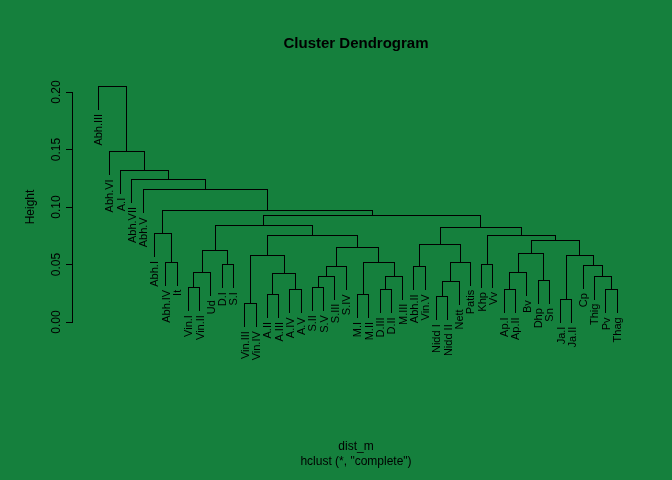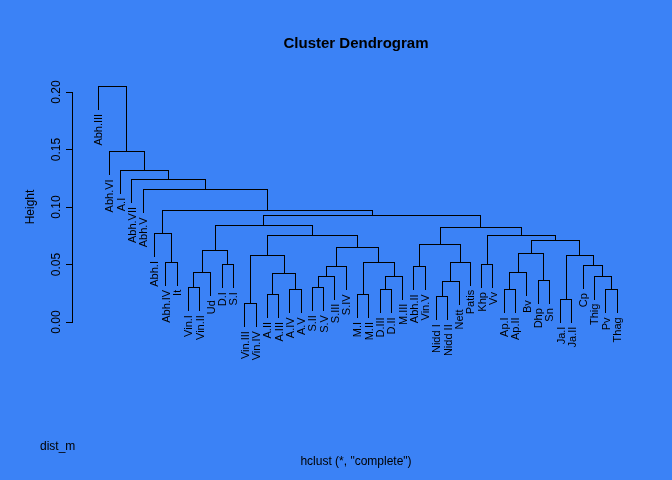--- a/index.html
+++ b/index.html
@@ -1,20 +1,20 @@
 <!DOCTYPE html>
 <html><head>
 <meta charset="utf-8">
 <style>
   html,body{margin:0;padding:0;background:#fff;}
-  #page{position:relative;width:672px;height:480px;background:#3b82f6;overflow:hidden;
+  #page{position:relative;width:672px;height:480px;background:#15803d;overflow:hidden;
         font-family:"Liberation Sans","DejaVu Sans",sans-serif;color:#000;}
   .chart-title{position:absolute;top:34px;left:40px;right:0;text-align:center;
         font-size:15px;font-weight:bold;}
-  .footer-line1{position:absolute;top:439px;left:40px;right:0;text-align:left;font-size:12px;}
+  .footer-line1{position:absolute;top:439px;left:40px;right:0;text-align:center;font-size:12px;}
   .footer-line2{position:absolute;top:454px;left:40px;right:0;text-align:center;font-size:12px;}
   .y-label{position:absolute;left:30px;top:207px;white-space:nowrap;font-size:12px;
         transform:translate(-50%,-50%) rotate(-90deg);}
   svg{position:absolute;left:0;top:0;}
   .link{stroke:#000;stroke-width:1;fill:none;}
   .axis{stroke:#000;stroke-width:1;fill:none;}
   text{fill:#000;}
 </style>
 </head>
 <body>

